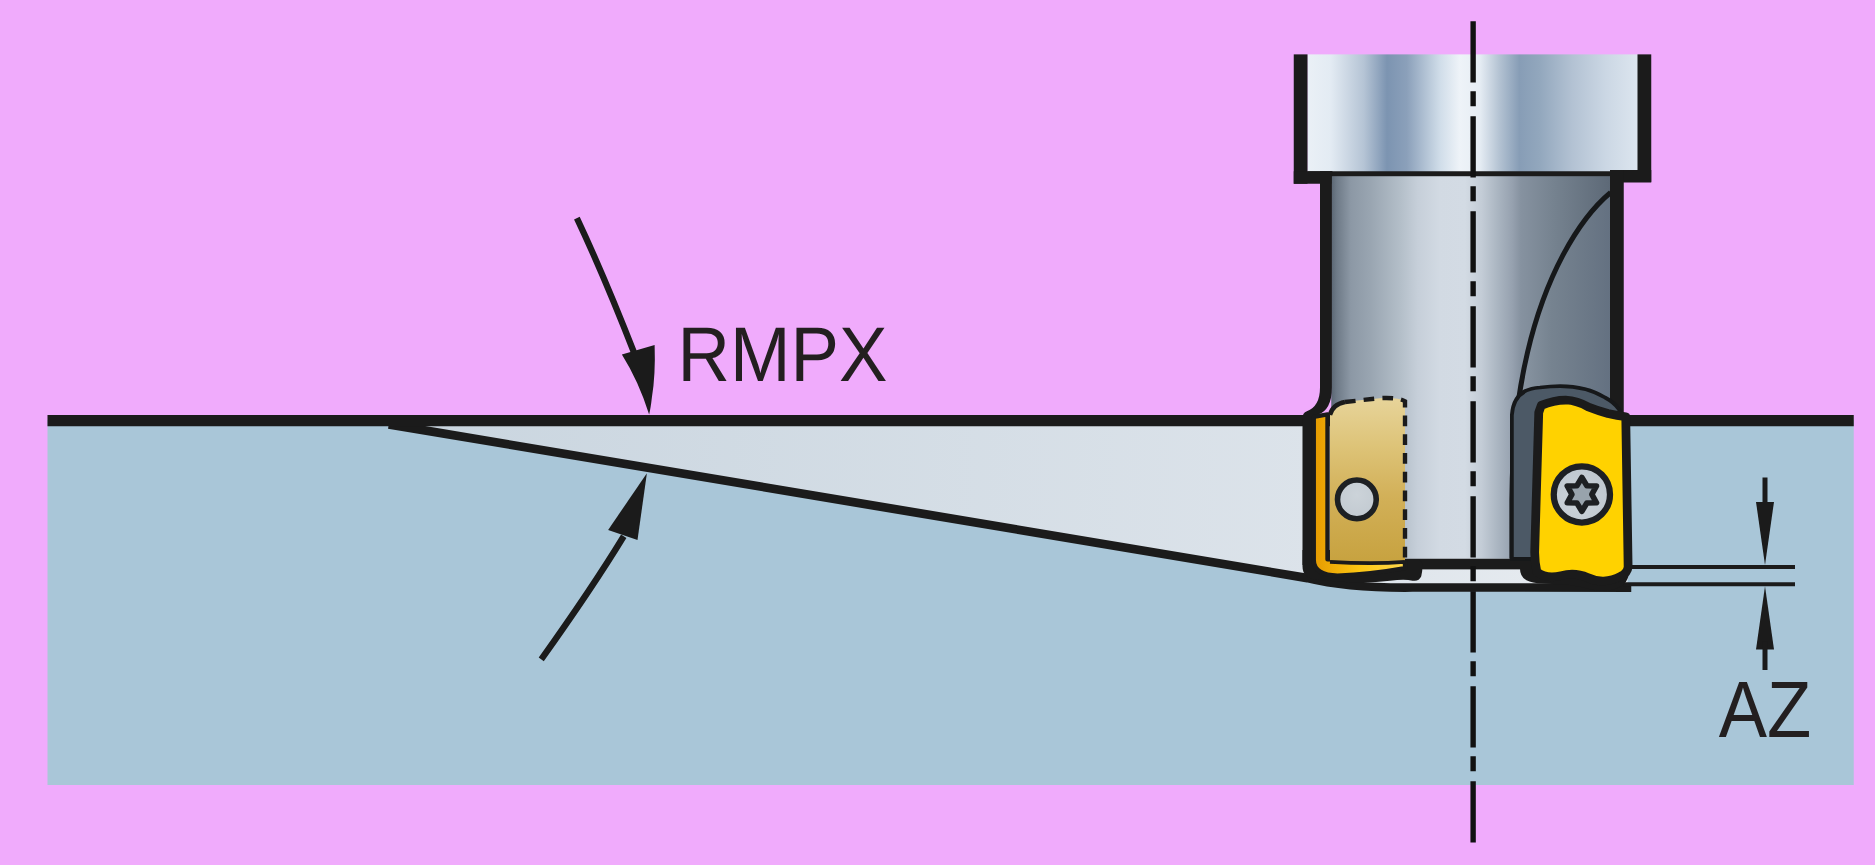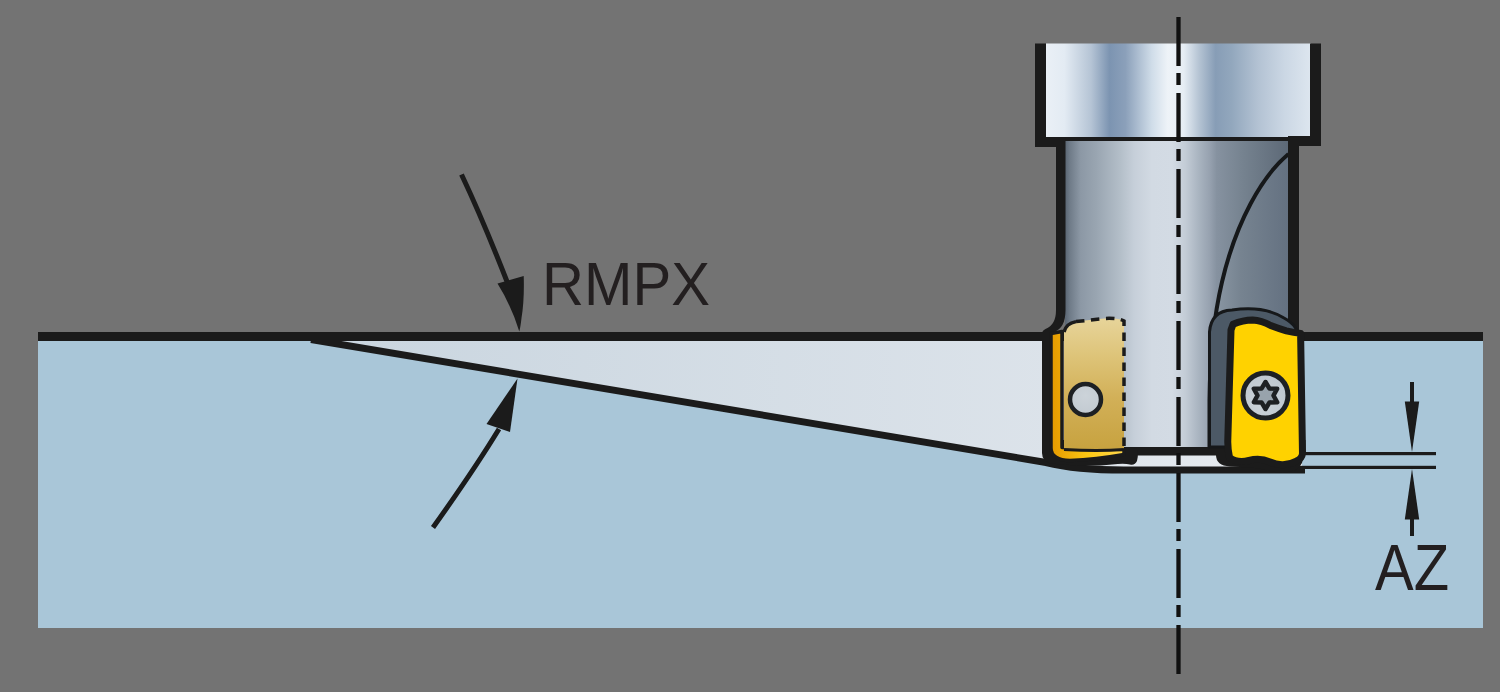--- a/index.html
+++ b/index.html
@@ -1,16 +1,16 @@
 <!DOCTYPE html>
 <html><head>
 <meta charset="utf-8">
 <style>
   html,body{margin:0;padding:0;background:#ffffff;}
-  .wrap{width:1500px;height:692px;position:relative;overflow:hidden;background:#737373;}
+  .wrap{width:1500px;height:692px;position:relative;overflow:hidden;background:#f0abfc;}
   svg{display:block;}
   text{font-family:"Liberation Sans", sans-serif;fill:#231f20;}
 </style>
 </head>
 <body>
 <div class="wrap">
 <svg width="1500" height="692" viewBox="0 0 1500 692">
   <defs>
     <linearGradient id="gTop" x1="0" y1="0" x2="1" y2="0">
       <stop offset="0" stop-color="#eaf0f6"></stop>

